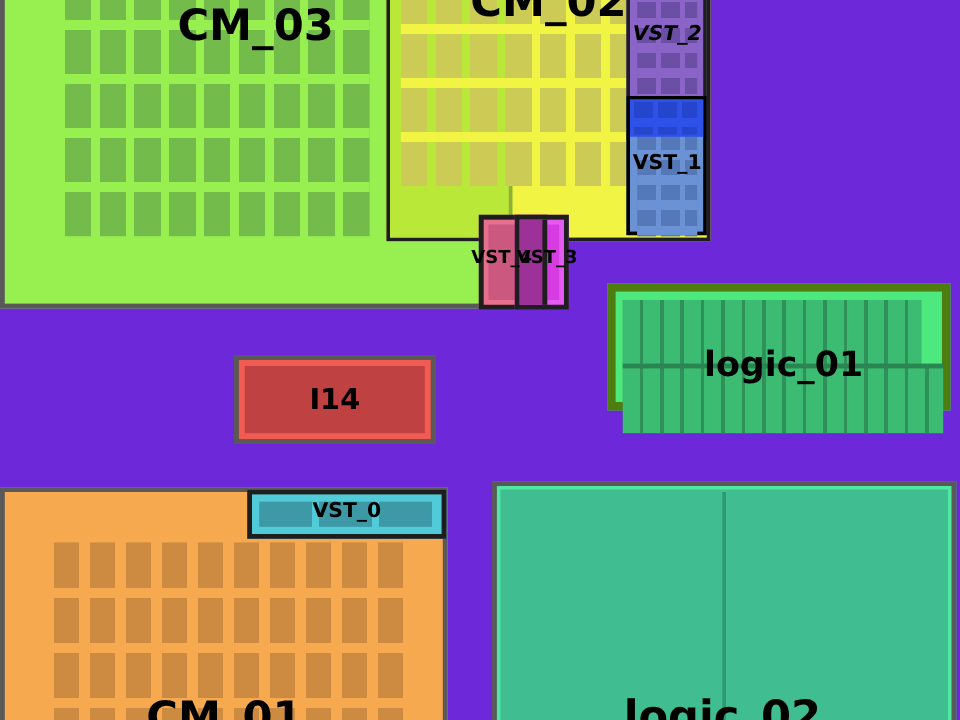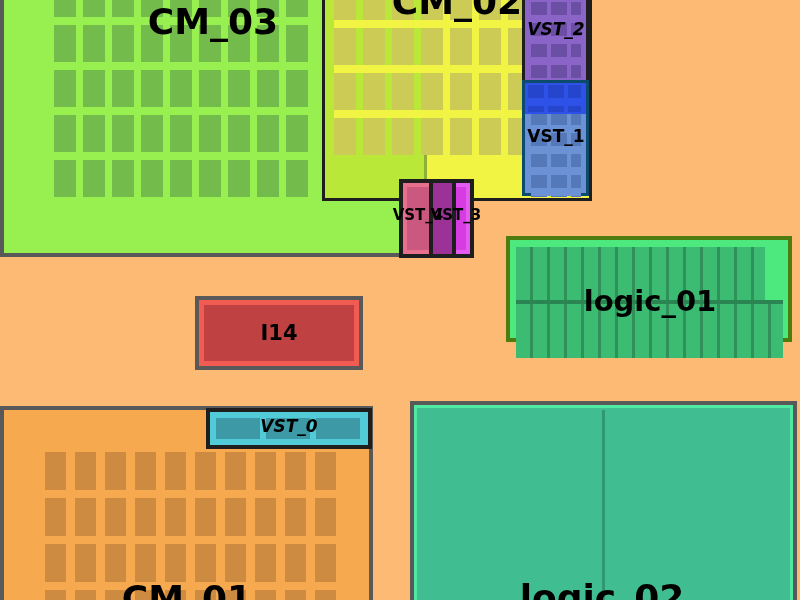--- a/index.html
+++ b/index.html
@@ -1,17 +1,17 @@
 <!DOCTYPE html>
 <html><head>
 <meta charset="utf-8">
 <style>
   html,body{margin:0;padding:0;background:#fff;}
   #canvas{
-    position:relative;width:800px;height:600px;overflow:hidden;background:#fdba74;
+    position:relative;width:800px;height:600px;overflow:hidden;background:#6d28d9;
     font-family:"DejaVu Sans","Liberation Sans",sans-serif;
   }
   .block{position:absolute;box-sizing:border-box;}
   .lbl{
     position:absolute;transform:translate(-50%,-50%);
     font-weight:bold;color:#000;white-space:nowrap;z-index:10;line-height:1;
   }
   .grid{position:absolute;}
 
   
@@ -41,21 +41,21 @@
       repeating-linear-gradient(to right, #9DC347 0 22px, transparent 22px 29px);
   }
   
   #vst2{left:522px;top:-30px;width:67px;height:147px;background:#8B64C8;border:3px solid #1E1E1E;}
   #vst2 .grid{
     left:6px;top:8px;width:50px;height:130px;
     background-image:
       repeating-linear-gradient(to bottom, transparent 0 13px, #8B64C8 13px 21px),
       repeating-linear-gradient(to right, #6B4FA5 0 16px, transparent 16px 20px);
   }
-  #vst1{left:522px;top:80px;width:67px;height:116px;background:#6B92D4;border:3px solid #0c4a6e;}
+  #vst1{left:522px;top:80px;width:67px;height:116px;background:#6B92D4;border:3px solid #000000;}
   #vst1 .grid{
     left:6px;top:8px;width:50px;height:106px;
     background-image:
       repeating-linear-gradient(to bottom, transparent 0 13px, #6B92D4 13px 21px),
       repeating-linear-gradient(to right, #5578B8 0 16px, transparent 16px 20px);
   }
   #vst12-overlap{left:525px;top:83px;width:61px;height:31px;background:#2E52E8;}
   #vst12-overlap .grid{
     left:3px;top:2px;width:53px;height:27px;
     background-image:
@@ -65,21 +65,21 @@
   
   #vst4{left:399px;top:179px;width:57px;height:79px;background:#CB597F;border:4px solid #1E1E1E;
         box-shadow:inset 0 0 0 4px #E8708F;}
   #vst3{left:429px;top:179px;width:45px;height:79px;background:#D73BE2;border:4px solid #1E1E1E;
         box-shadow:inset 0 0 0 4px #E45BEF;}
   #vst34-overlap{left:433px;top:183px;width:23px;height:71px;background:#9C3198;border-right:4px solid #1E1E1E;box-sizing:border-box;position:absolute;}
   
   #i14{left:195px;top:296px;width:168px;height:74px;background:#BF4141;border:4px solid #595959;
        box-shadow:inset 0 0 0 5px #F15B52;}
   
-  #logic01{left:506px;top:236px;width:286px;height:106px;background:#4DE97F;border:4px solid #4d7c0f;padding-left:48px;}
+  #logic01{left:506px;top:236px;width:286px;height:106px;background:#4DE97F;border:7px solid #4d7c0f;padding-left:48px;}
   #logic01 .rowtop{
     position:absolute;left:6px;top:7px;width:249px;height:56px;background:#3CBB72;
     background-image:repeating-linear-gradient(to right, transparent 0 14px, #2F9159 14px 17px);
   }
   #logic01 .rowbot{
     position:absolute;left:6px;top:63px;width:267px;height:55px;background:#3CBB72;
     background-image:repeating-linear-gradient(to right, transparent 0 14px, #2F9159 14px 17px);
   }
   #logic01 .hline{position:absolute;left:6px;top:60px;width:267px;height:4px;background:#2B8552;}
   
@@ -101,24 +101,24 @@
            box-shadow:inset 0 0 0 3px #4FE9A2;}
   #logic02 .divider{position:absolute;left:188px;top:5px;width:3px;height:214px;background:#2F9870;}
 
   
   #cm03 .lbl{left:209px;top:58px;font-size:36px;}
   #cm02 .lbl{left:132px;top:39px;font-size:36px;}
   #vst2 .lbl{left:31px;top:56px;font-size:17px;font-style:italic;}
   #vst1 .lbl{left:31px;top:53px;font-size:17px;}
   #vst4 .lbl{left:15px;top:32px;font-size:15px;}
   #vst3 .lbl{left:23px;top:32px;font-size:15px;text-align:right;}
-  #i14 .lbl{left:80px;top:33px;font-size:21px;}
+  #i14 .lbl{left:80px;top:33px;font-size:24px;}
   #logic01 .lbl{left:140px;top:61px;font-size:29px;}
   #cm01 .lbl{left:183px;top:189px;font-size:36px;}
-  #vst0 .lbl{left:79px;top:14px;font-size:17px;font-style:italic;}
+  #vst0 .lbl{left:79px;top:14px;font-size:17px;}
   #logic02 .lbl{left:188px;top:193px;font-size:36px;}
 </style>
 </head>
 <body>
 
 <div id="canvas">
 
   <div id="cm03" class="block">
     <div class="grid"></div>
     <span class="lbl">CM_03</span>

